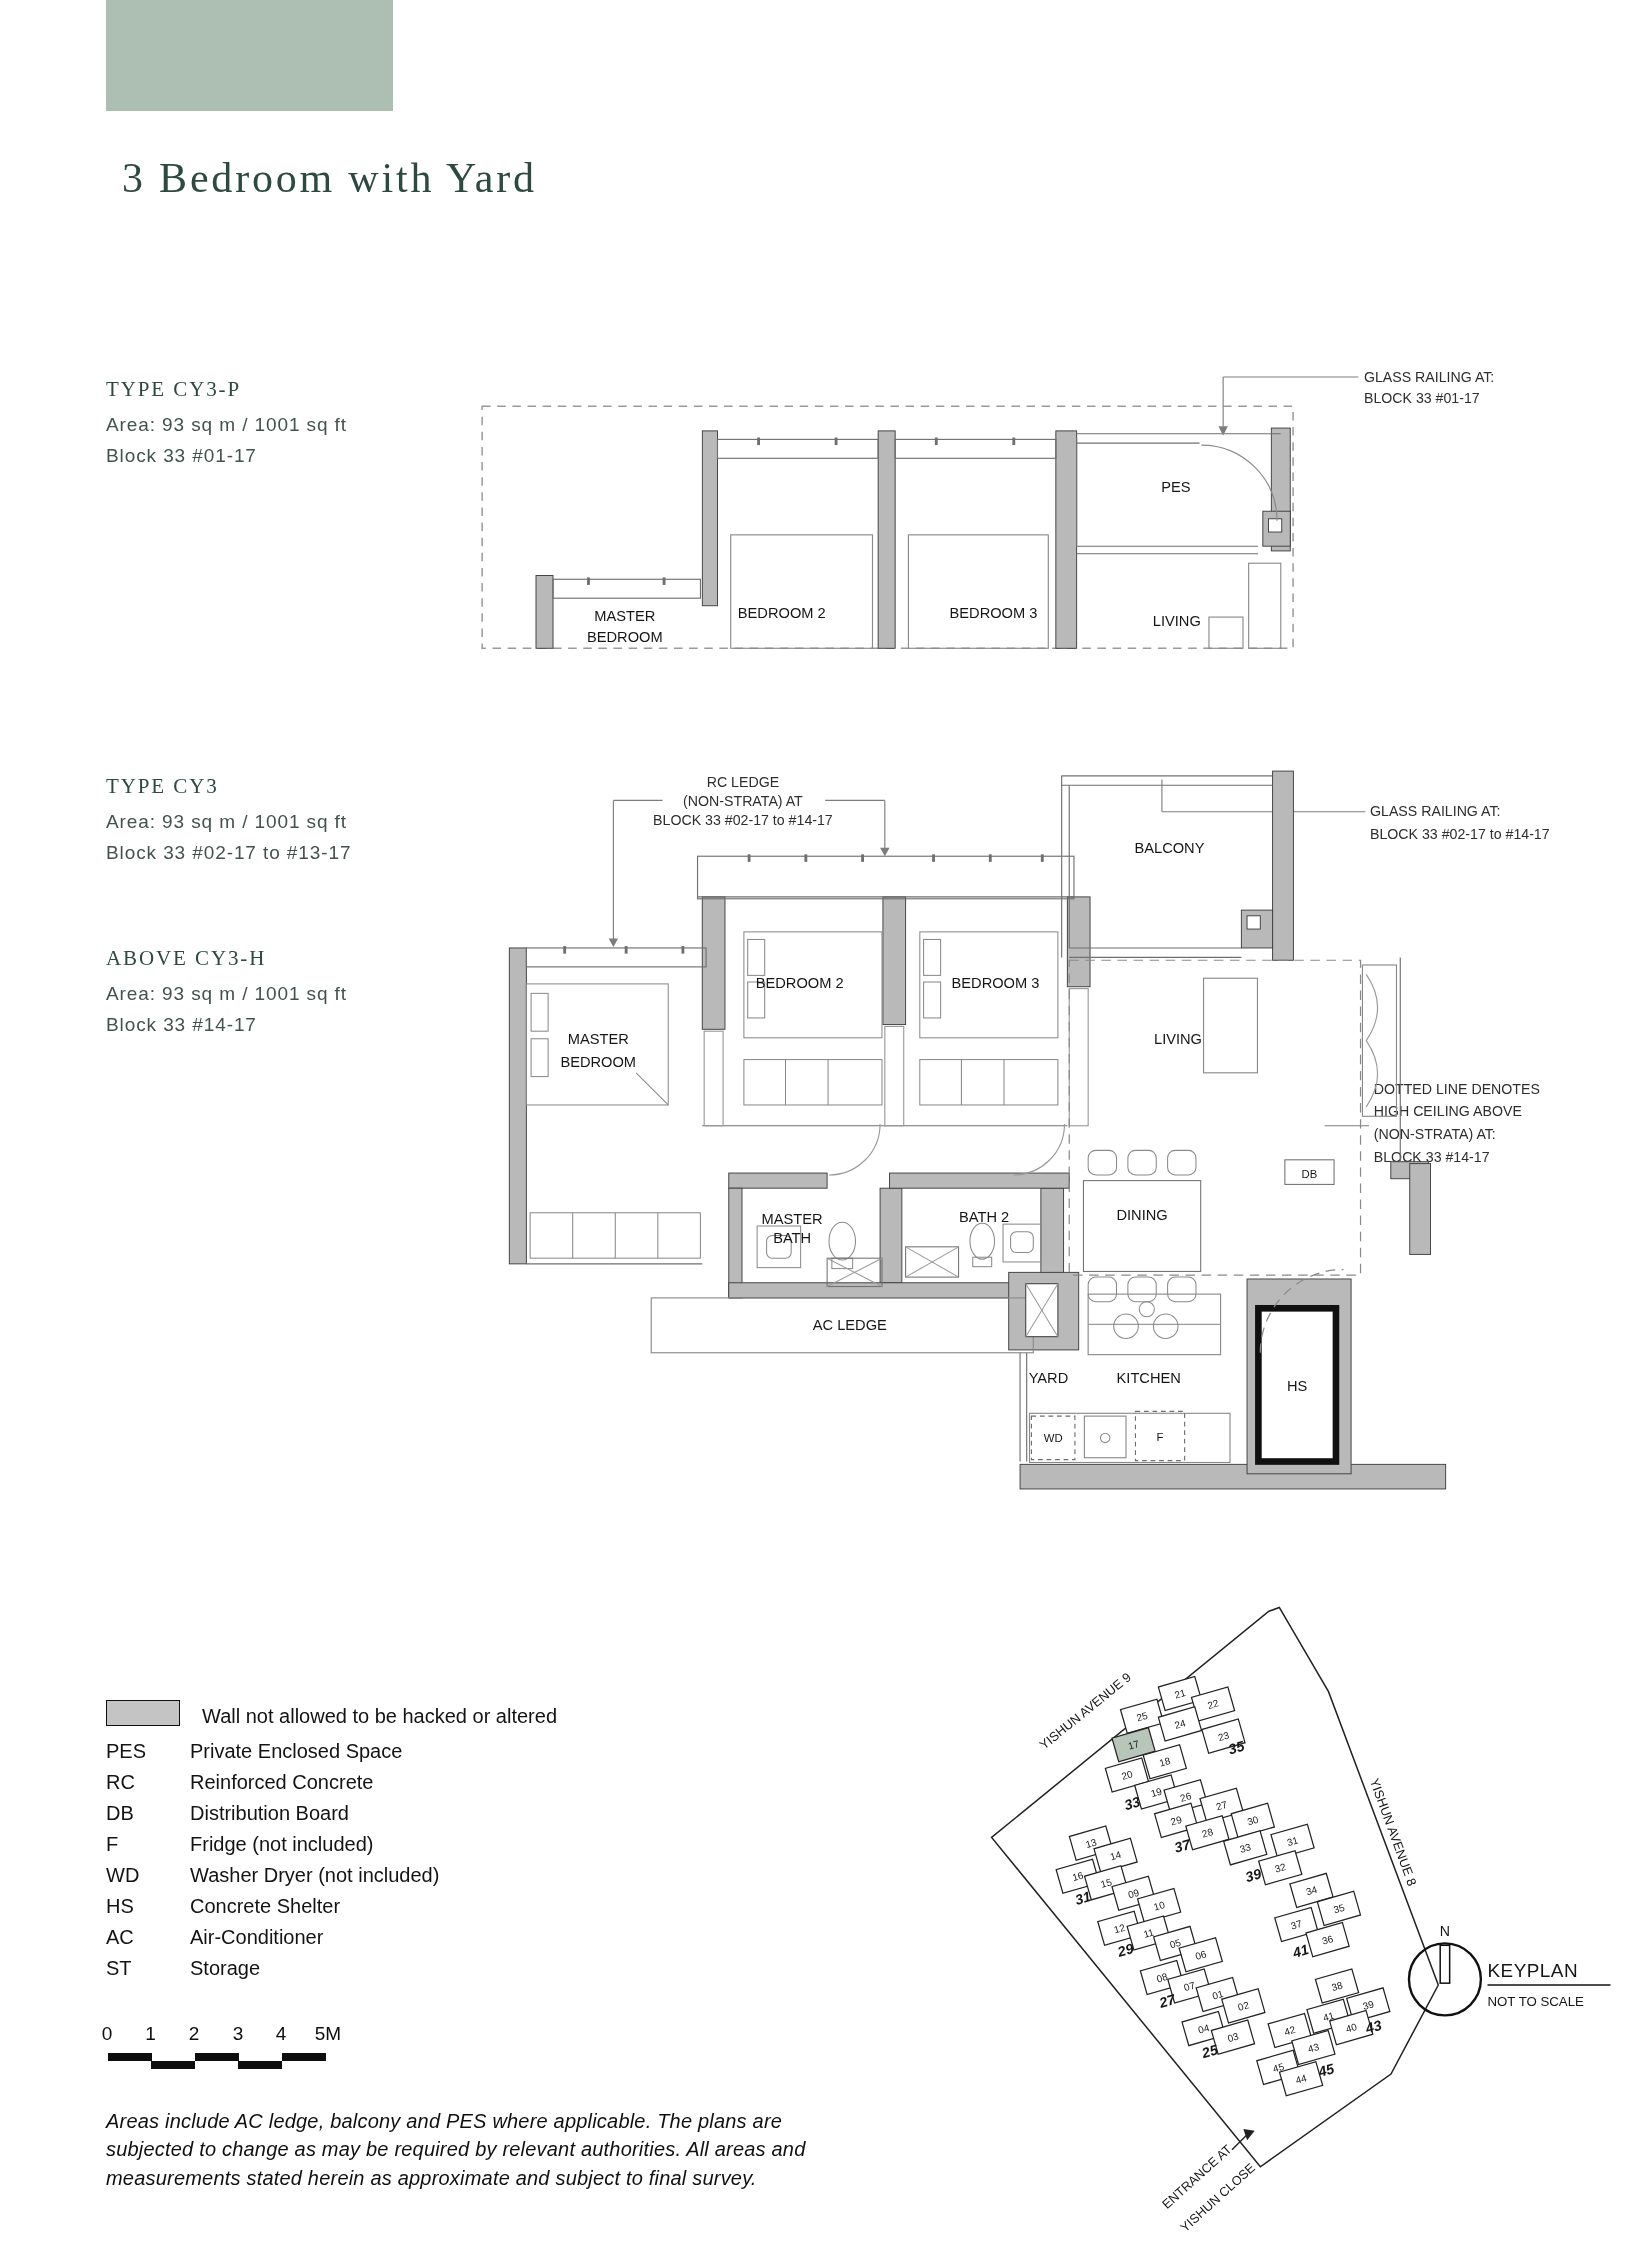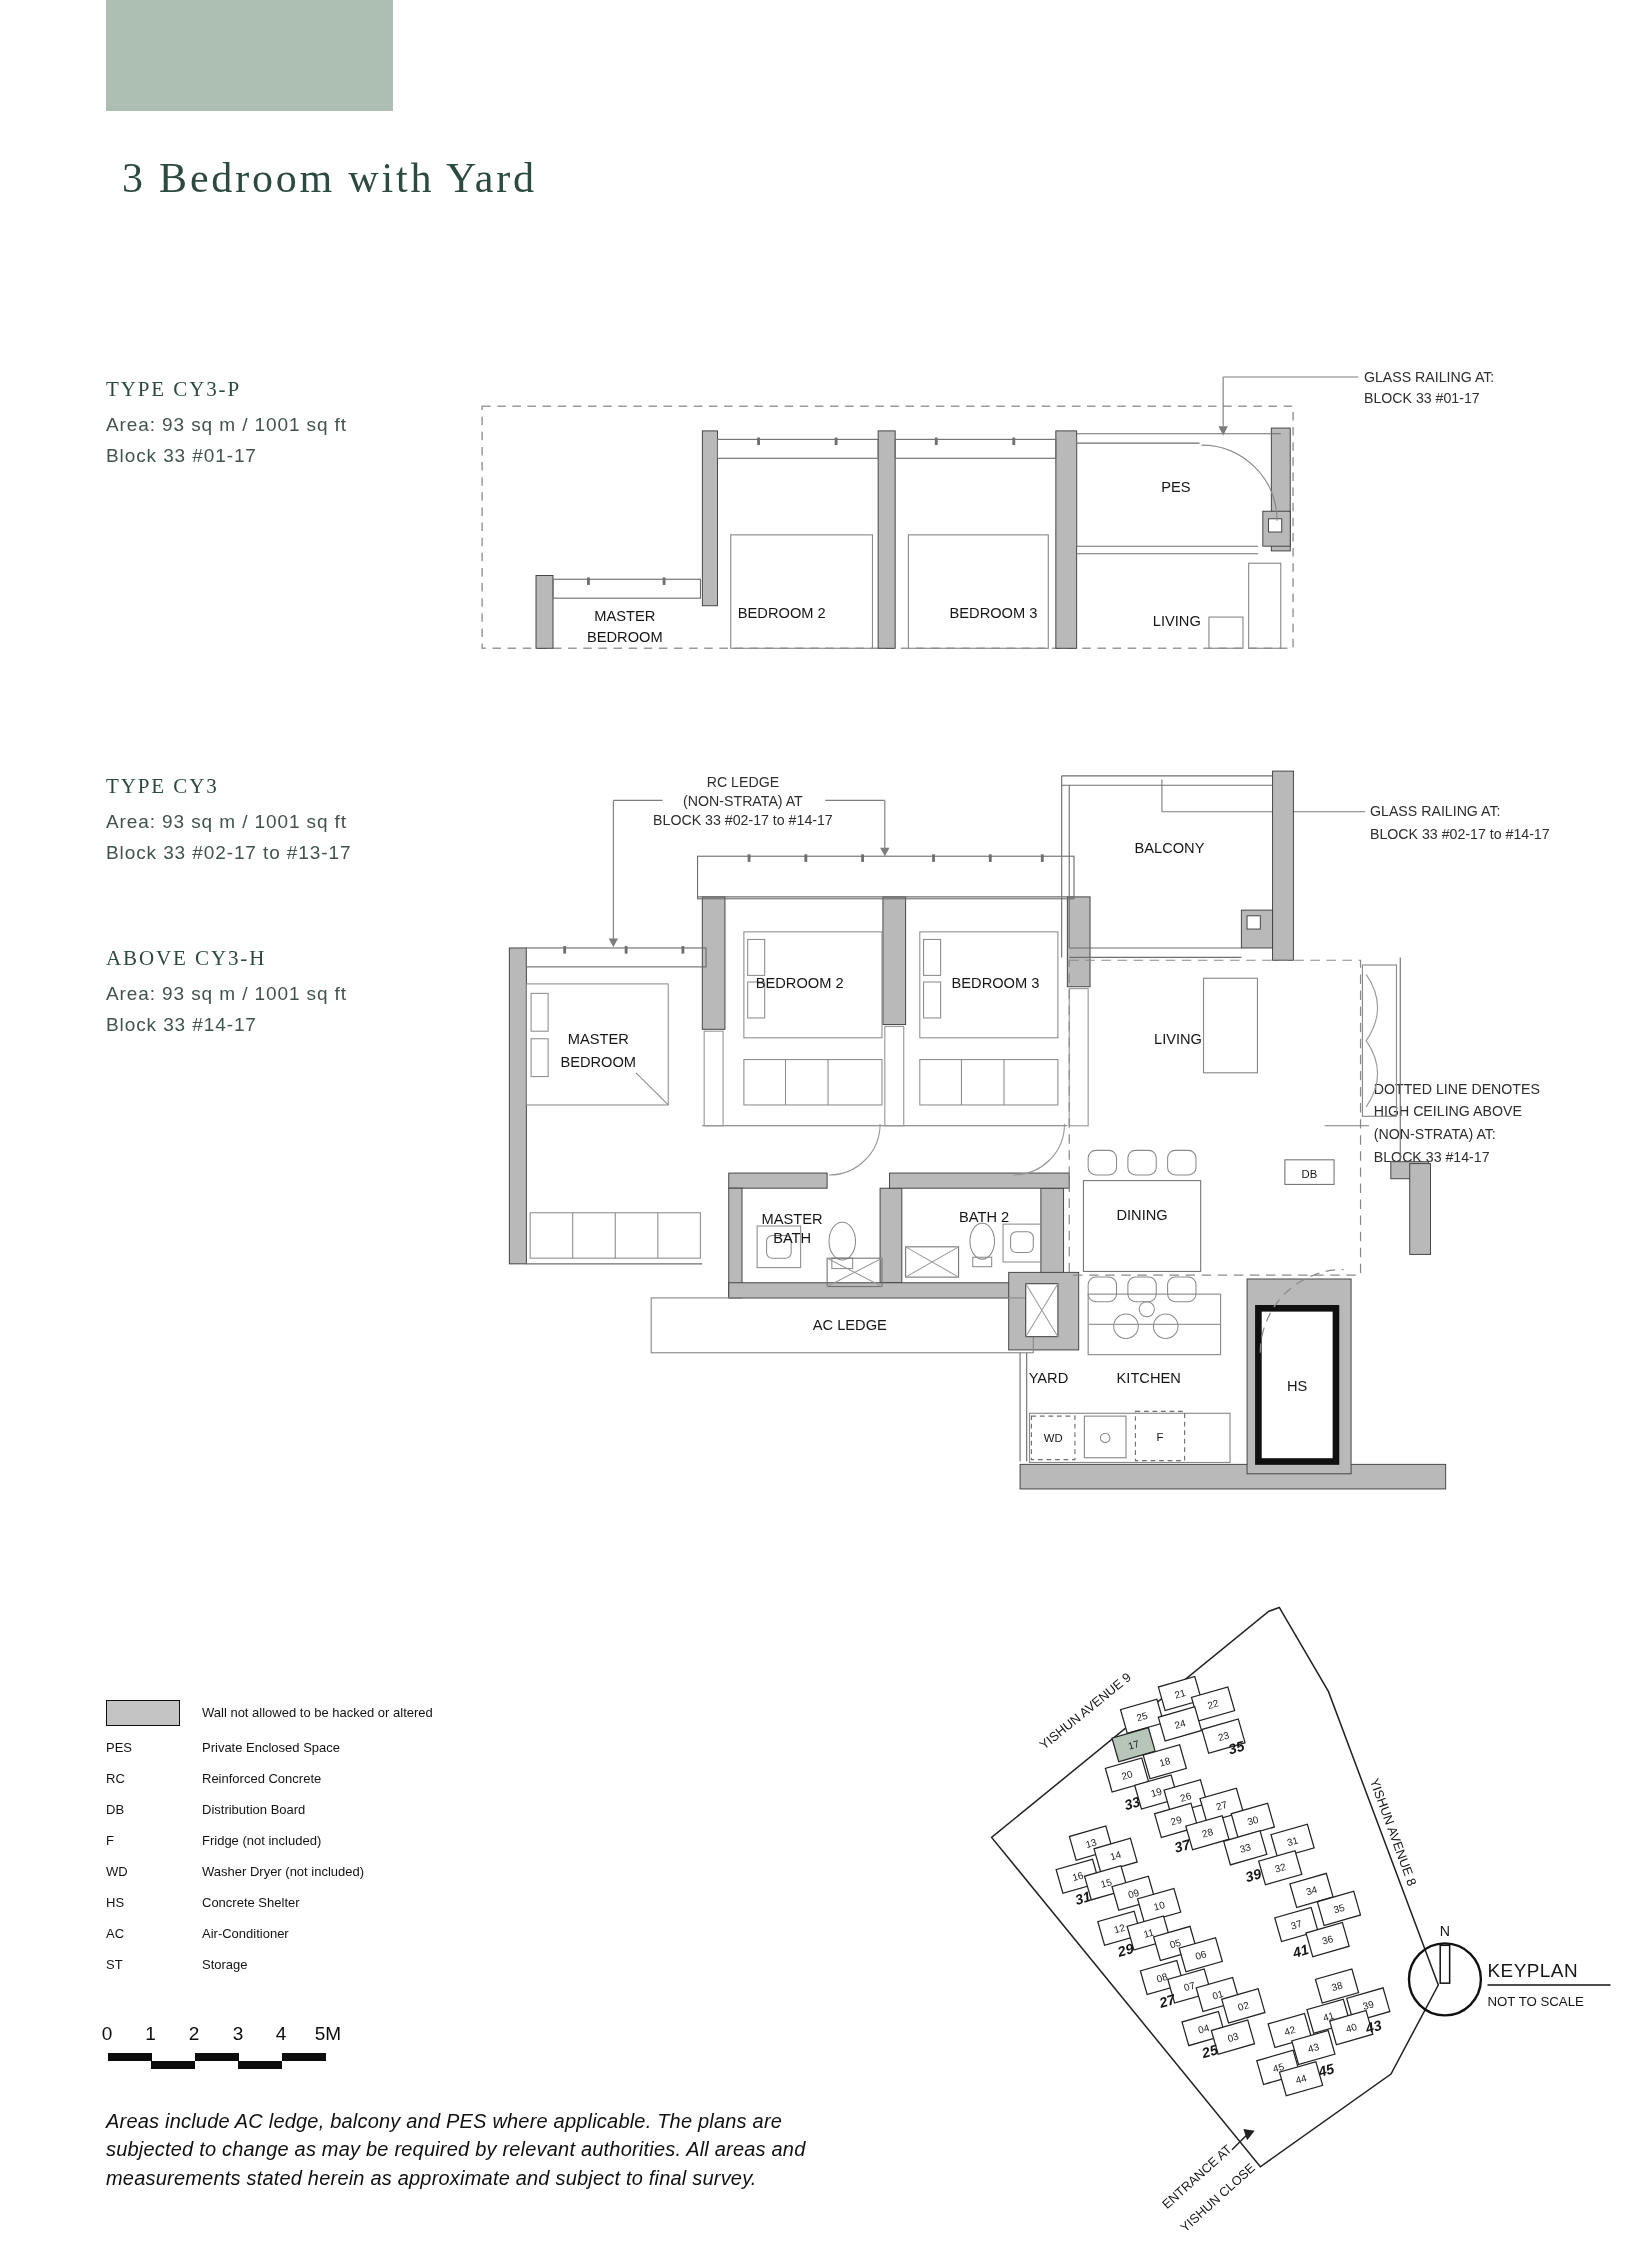--- a/index.html
+++ b/index.html
@@ -8,27 +8,27 @@
   .accent{position:absolute;left:106px;top:0;width:287px;height:111px;background:#adbfb2;}
   .page-title{position:absolute;left:106px;top:138px;margin:16px;
         font-family:"Liberation Serif",serif;font-weight:500;
         font-size:42px;letter-spacing:2.8px;color:#2c4a41;}
   .type-card{position:absolute;left:106px;width:397px;}
   .type-card h2{margin:0;font-family:"Liberation Serif",serif;font-weight:500;
         font-size:21px;letter-spacing:1.9px;color:#2c4a41;}
   .type-card p{margin:6.6px 0 0 0;font-size:19px;letter-spacing:0.9px;color:#42524d;line-height:31px;}
   .plan-svg{position:absolute;left:0;}
   svg{font-family:"Liberation Sans",sans-serif;}
-  .legend{position:absolute;left:106px;top:1698px;width:530px;font-size:13px;color:#131313;}
+  .legend{position:absolute;left:106px;top:1698px;width:530px;font-size:20px;color:#131313;}
   .legend-swatch-row{position:relative;height:38px;}
   .legend-swatch{position:absolute;left:0;top:1.9px;width:72px;height:24px;background:#c4c4c4;border:1.9px solid #0f0f0f;}
   .legend-swatch-label{position:absolute;left:96px;top:6.6px;}
   .legend-row{position:relative;height:31px;}
   .legend-abbr{position:absolute;left:0;top:3.8px;}
-  .legend-label{position:absolute;left:96px;top:3.8px;text-align:right;}
+  .legend-label{position:absolute;left:84px;top:3.8px;text-align:right;}
   .scalebar{position:absolute;left:106px;top:2023px;width:284px;height:57px;font-size:19px;color:#0d0d0d;}
   .sb-num{position:absolute;top:0;width:38px;text-align:center;}
   .sb-seg{position:absolute;height:7.6px;background:#0d0d0d;}
   .disclaimer{position:absolute;left:106px;top:2107px;width:708px;margin:0;
         font-size:20px;font-style:italic;color:#101010;line-height:1.42;letter-spacing:0.2px;}
   text{fill:#161616;}
   .room-lb{font-size:15.5px;}
   .small-lb{font-size:12px;}
   .ann{font-size:15px;fill:#2e2e2e;}
 </style>

